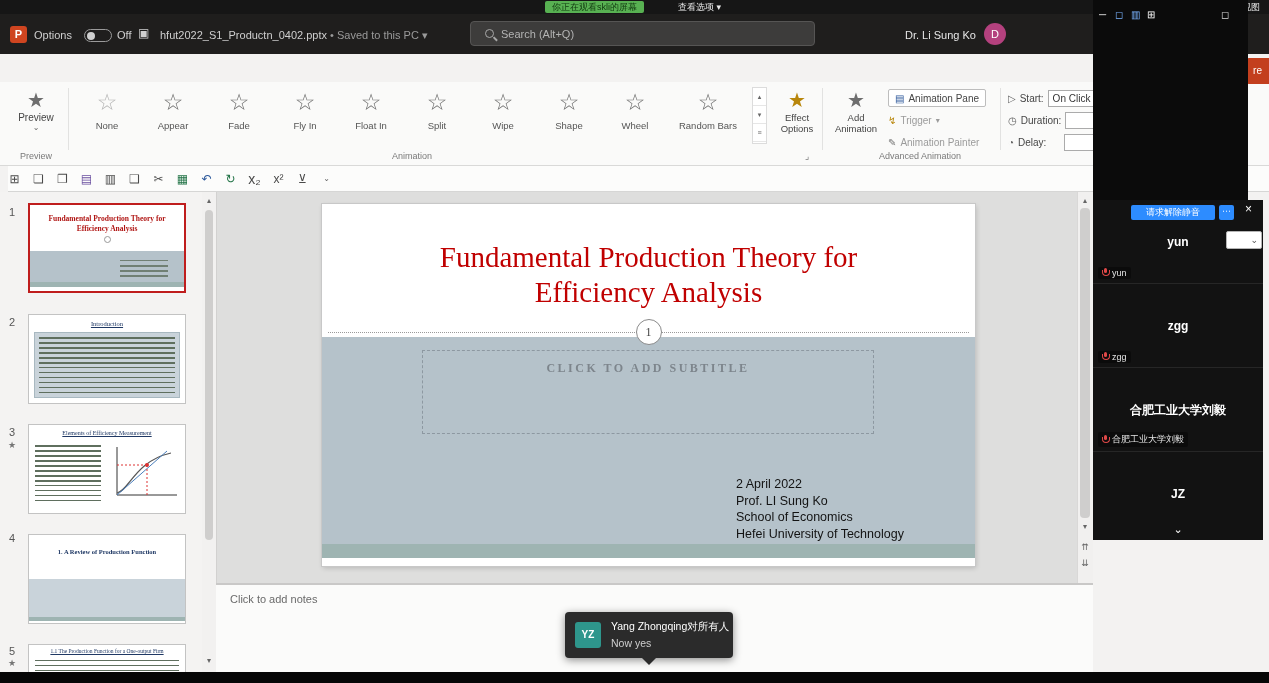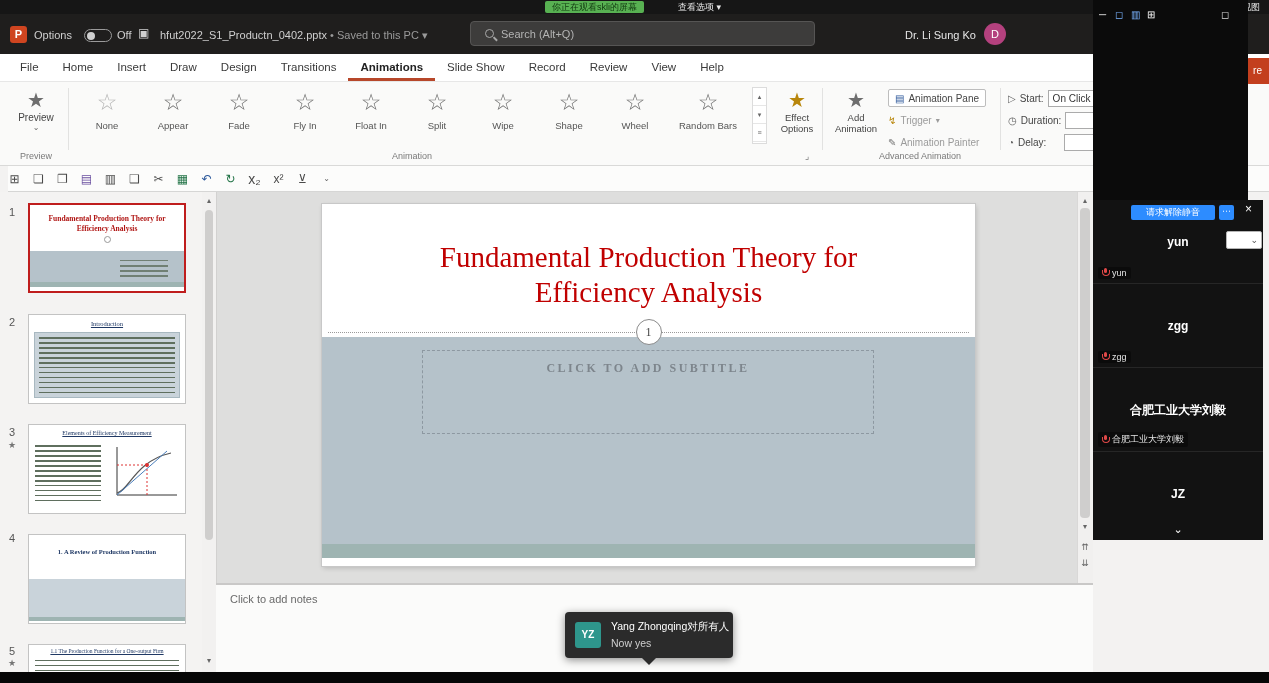--- a/index.html
+++ b/index.html
@@ -116,34 +116,20 @@
       <div id="searchbox">
         <span class="search-glass"></span>
         <span style="font-size:11px">Search (Alt+Q)</span>
       </div>
       <span class="tb-text" style="left:905px;color:#e6e6e6">Dr. Li Sung Ko</span>
       <div id="avatar">D</div>
     </div>
 
     <div id="share-partial">re</div>
 
-    <div id="tabsrow">
-      <span>File</span>
-      <span>Home</span>
-      <span>Insert</span>
-      <span>Draw</span>
-      <span>Design</span>
-      <span>Transitions</span>
-      <span class="active">Animations</span>
-      <span>Slide Show</span>
-      <span>Record</span>
-      <span>Review</span>
-      <span>View</span>
-      <span>Help</span>
-    </div>
 
     <div id="ribbon">
       <div class="rbtn" style="left:12px;top:6px;width:48px">
         <span class="rstar">★</span>
         <span class="rlbl">Preview</span>
         <span class="rcaret">⌄</span>
       </div>
       <div class="grplabel" style="left:6px;width:60px">Preview</div>
       <div class="vsep" style="left:68px"></div>
 
@@ -318,20 +304,26 @@
     <div id="editor"></div>
     <div id="slide">
       <div id="sl-title">Fundamental Production Theory for
 Efficiency Analysis</div>
       <div id="sl-dots"></div>
       <div id="sl-band"></div>
       <div id="sl-badge">1</div>
       <div id="sl-sub">
         <span>CLICK TO ADD SUBTITLE</span>
       </div>
+      <div id="sl-credits">
+        <div>2 April 2022</div>
+        <div>Prof. LI Sung Ko</div>
+        <div>School of Economics</div>
+        <div>Hefei University of Technology</div>
+      </div>
       <div id="sl-teal"></div>
     </div>
 
     <div id="mainscroll"></div>
     <div class="sbtn" style="left:1078px;top:194px">▴</div>
     <div class="sthumb" style="left:1080px;top:208px;width:10px;height:310px"></div>
     <div class="sbtn" style="left:1078px;top:520px">▾</div>
     <div class="sbtn" style="left:1078px;top:540px;font-size:9px">⇈</div>
     <div class="sbtn" style="left:1078px;top:556px;font-size:9px">⇊</div>
 

